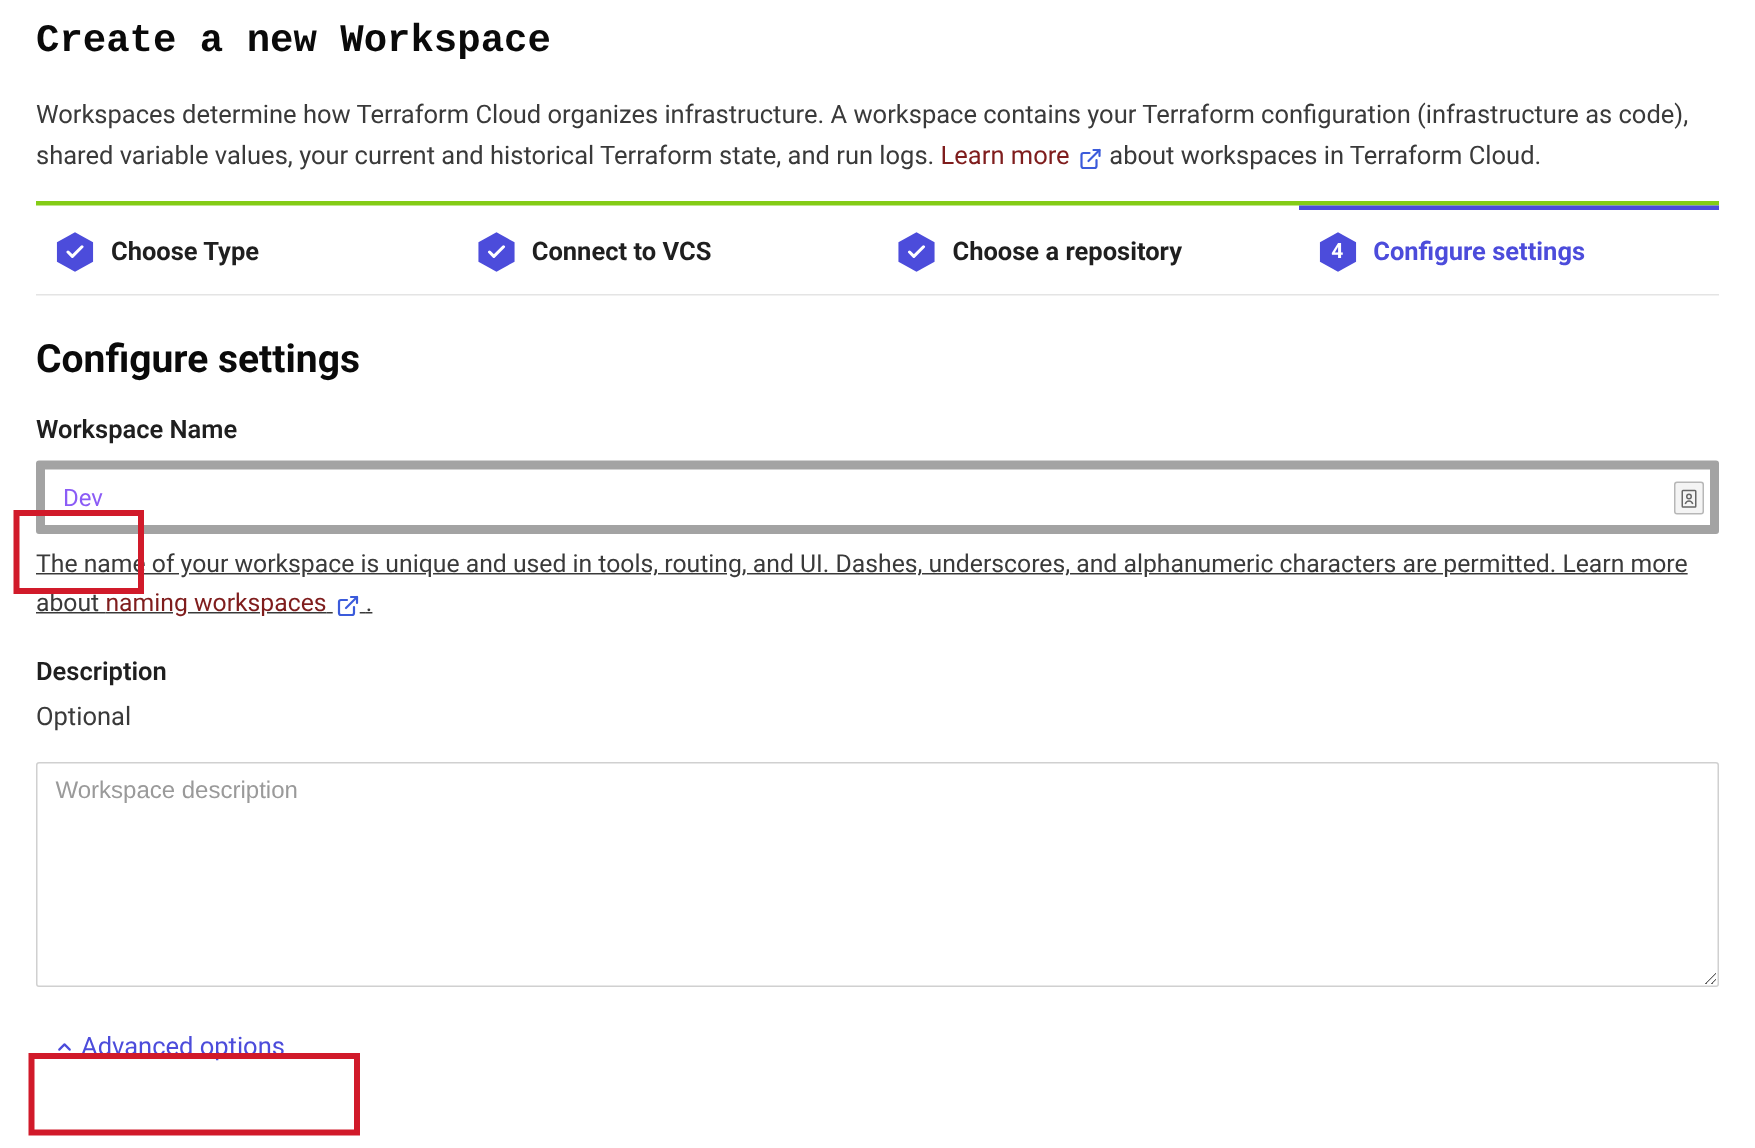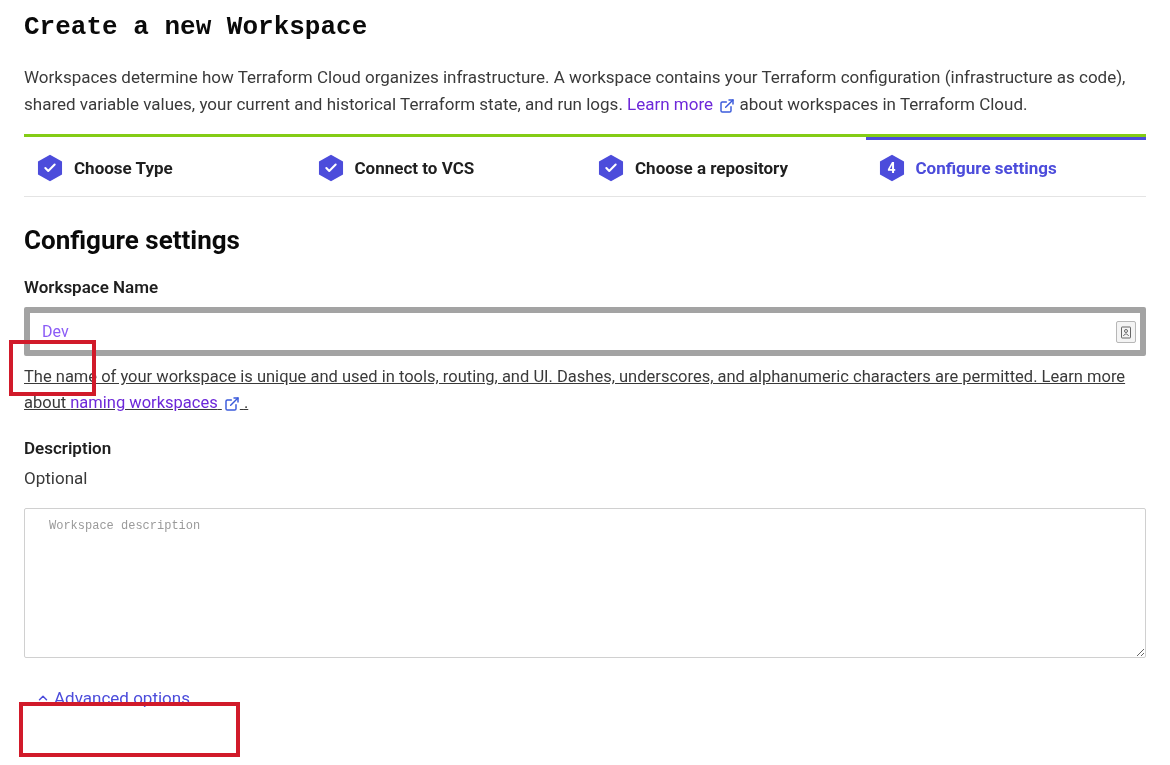--- a/index.html
+++ b/index.html
@@ -19,21 +19,21 @@
   margin-bottom: 22px;
   font-family: Liberation Mono, monospace;
 }
 .intro {
   font-size: 17px;
   line-height: 1.6;
   color: #3a3a3a;
   margin-bottom: 16px;
 }
 .link {
-  color: #6d28d9;
+  color: #7f1d1d;
   text-decoration: none;
 }
 .ext-icon {
   display: inline-flex;
   vertical-align: text-bottom;
   margin-left: 2px;
 }
 .steps {
   display: flex;
   border-top: 3px solid #84cc16;
@@ -122,26 +122,26 @@
 .section-gap { margin-top: 22px; }
 .optional {
   font-size: 17px;
   color: #3a3a3a;
   margin-top: 6px;
   margin-bottom: 20px;
 }
 textarea.text-area {
   width: 100%;
   height: 150px;
-  font-size: 12px;
-  padding: 10px 24px;
+  font-size: 16px;
+  padding: 10px 12px;
   border: 1px solid #d0d0d0;
   border-radius: 2px;
   color: #222;
-  font-family: Liberation Mono, monospace;
+  font-family: Liberation Sans, sans-serif;
   resize: vertical;
 }
 textarea.text-area::placeholder { color: #9a9a9a; }
 .adv-wrap {
   margin-top: 18px;
 }
 .adv-toggle {
   display: inline-flex;
   align-items: center;
   gap: 4px;

